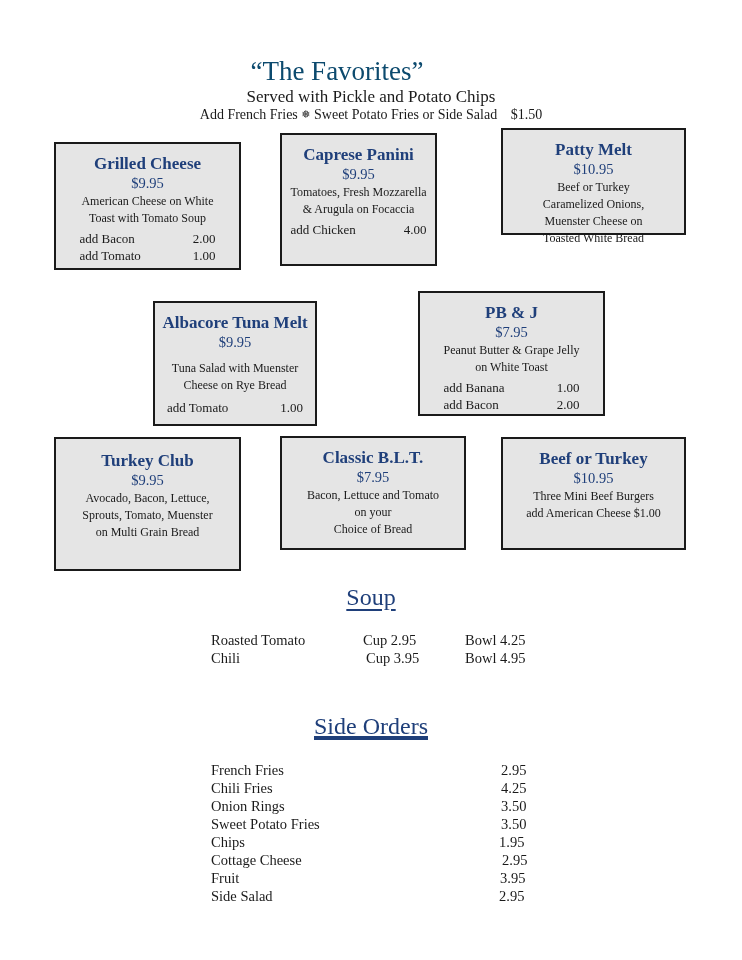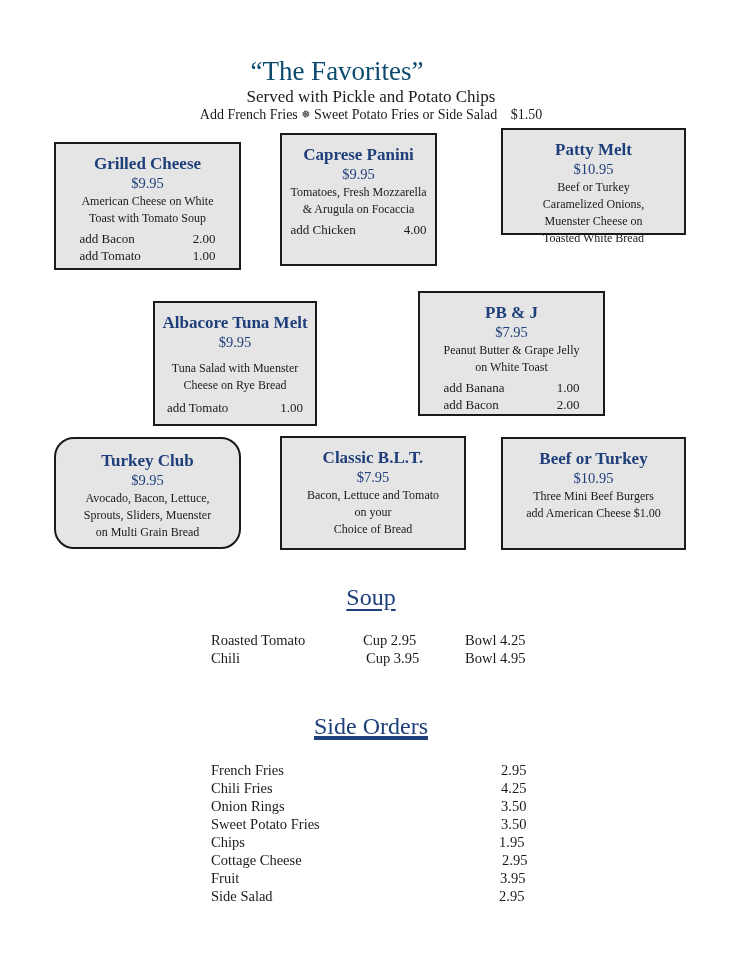--- a/index.html
+++ b/index.html
@@ -111,25 +111,25 @@
         <span class="lbl">add Banana</span>
         <span class="amt">1.00</span>
       </div>
     <div class="add">
         <span class="lbl">add Bacon</span>
         <span class="amt">2.00</span>
       </div>
   </div>
 </div>
 
-<div class="box" style="left:54px;top:437px;width:187px;height:112px;padding-top:12px;border-radius:20px;">
+<div class="box" style="left:54px;top:437px;width:187px;height:134px;padding-top:12px;">
   <div class="name">Turkey Club</div>
   <div class="price">$9.95</div>
   <div class="desc">Avocado, Bacon, Lettuce,</div>
-  <div class="desc">Sprouts, Sliders, Muenster</div>
+  <div class="desc">Sprouts, Tomato, Muenster</div>
   <div class="desc">on Multi Grain Bread</div>
 </div>
 
 <div class="box" style="left:280px;top:436px;width:186px;height:114px;">
   <div class="name">Classic B.L.T.</div>
   <div class="price">$7.95</div>
   <div class="desc">Bacon, Lettuce and Tomato</div>
   <div class="desc">on your</div>
   <div class="desc">Choice of Bread</div>
 </div>

